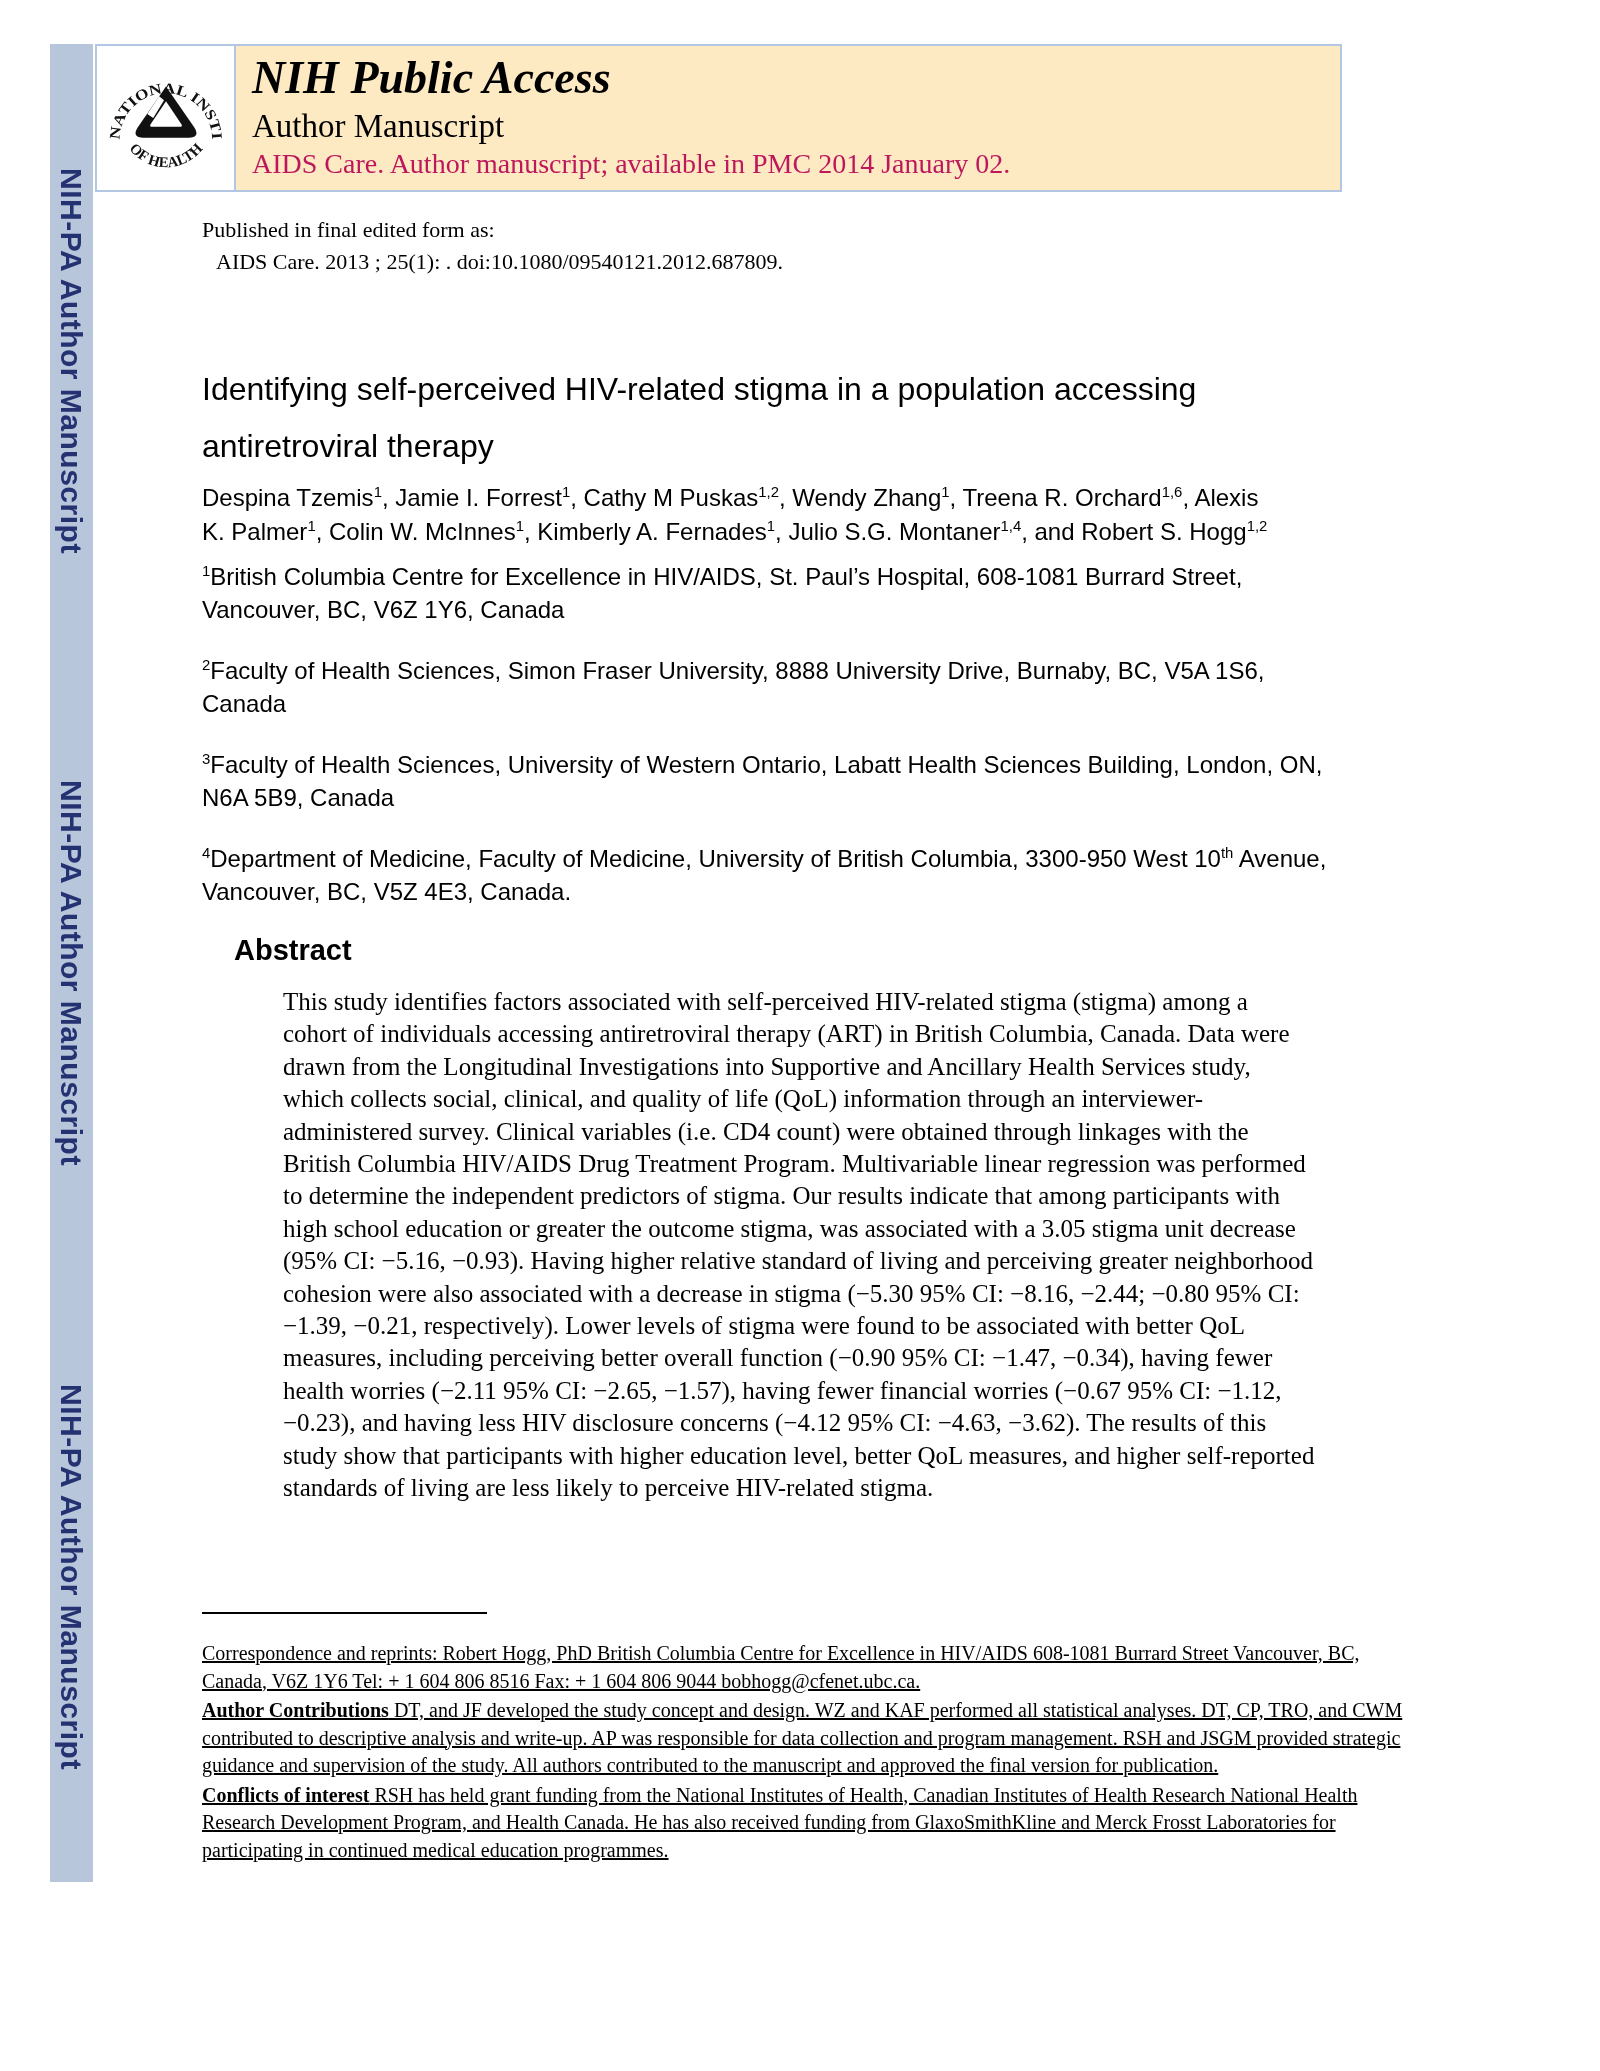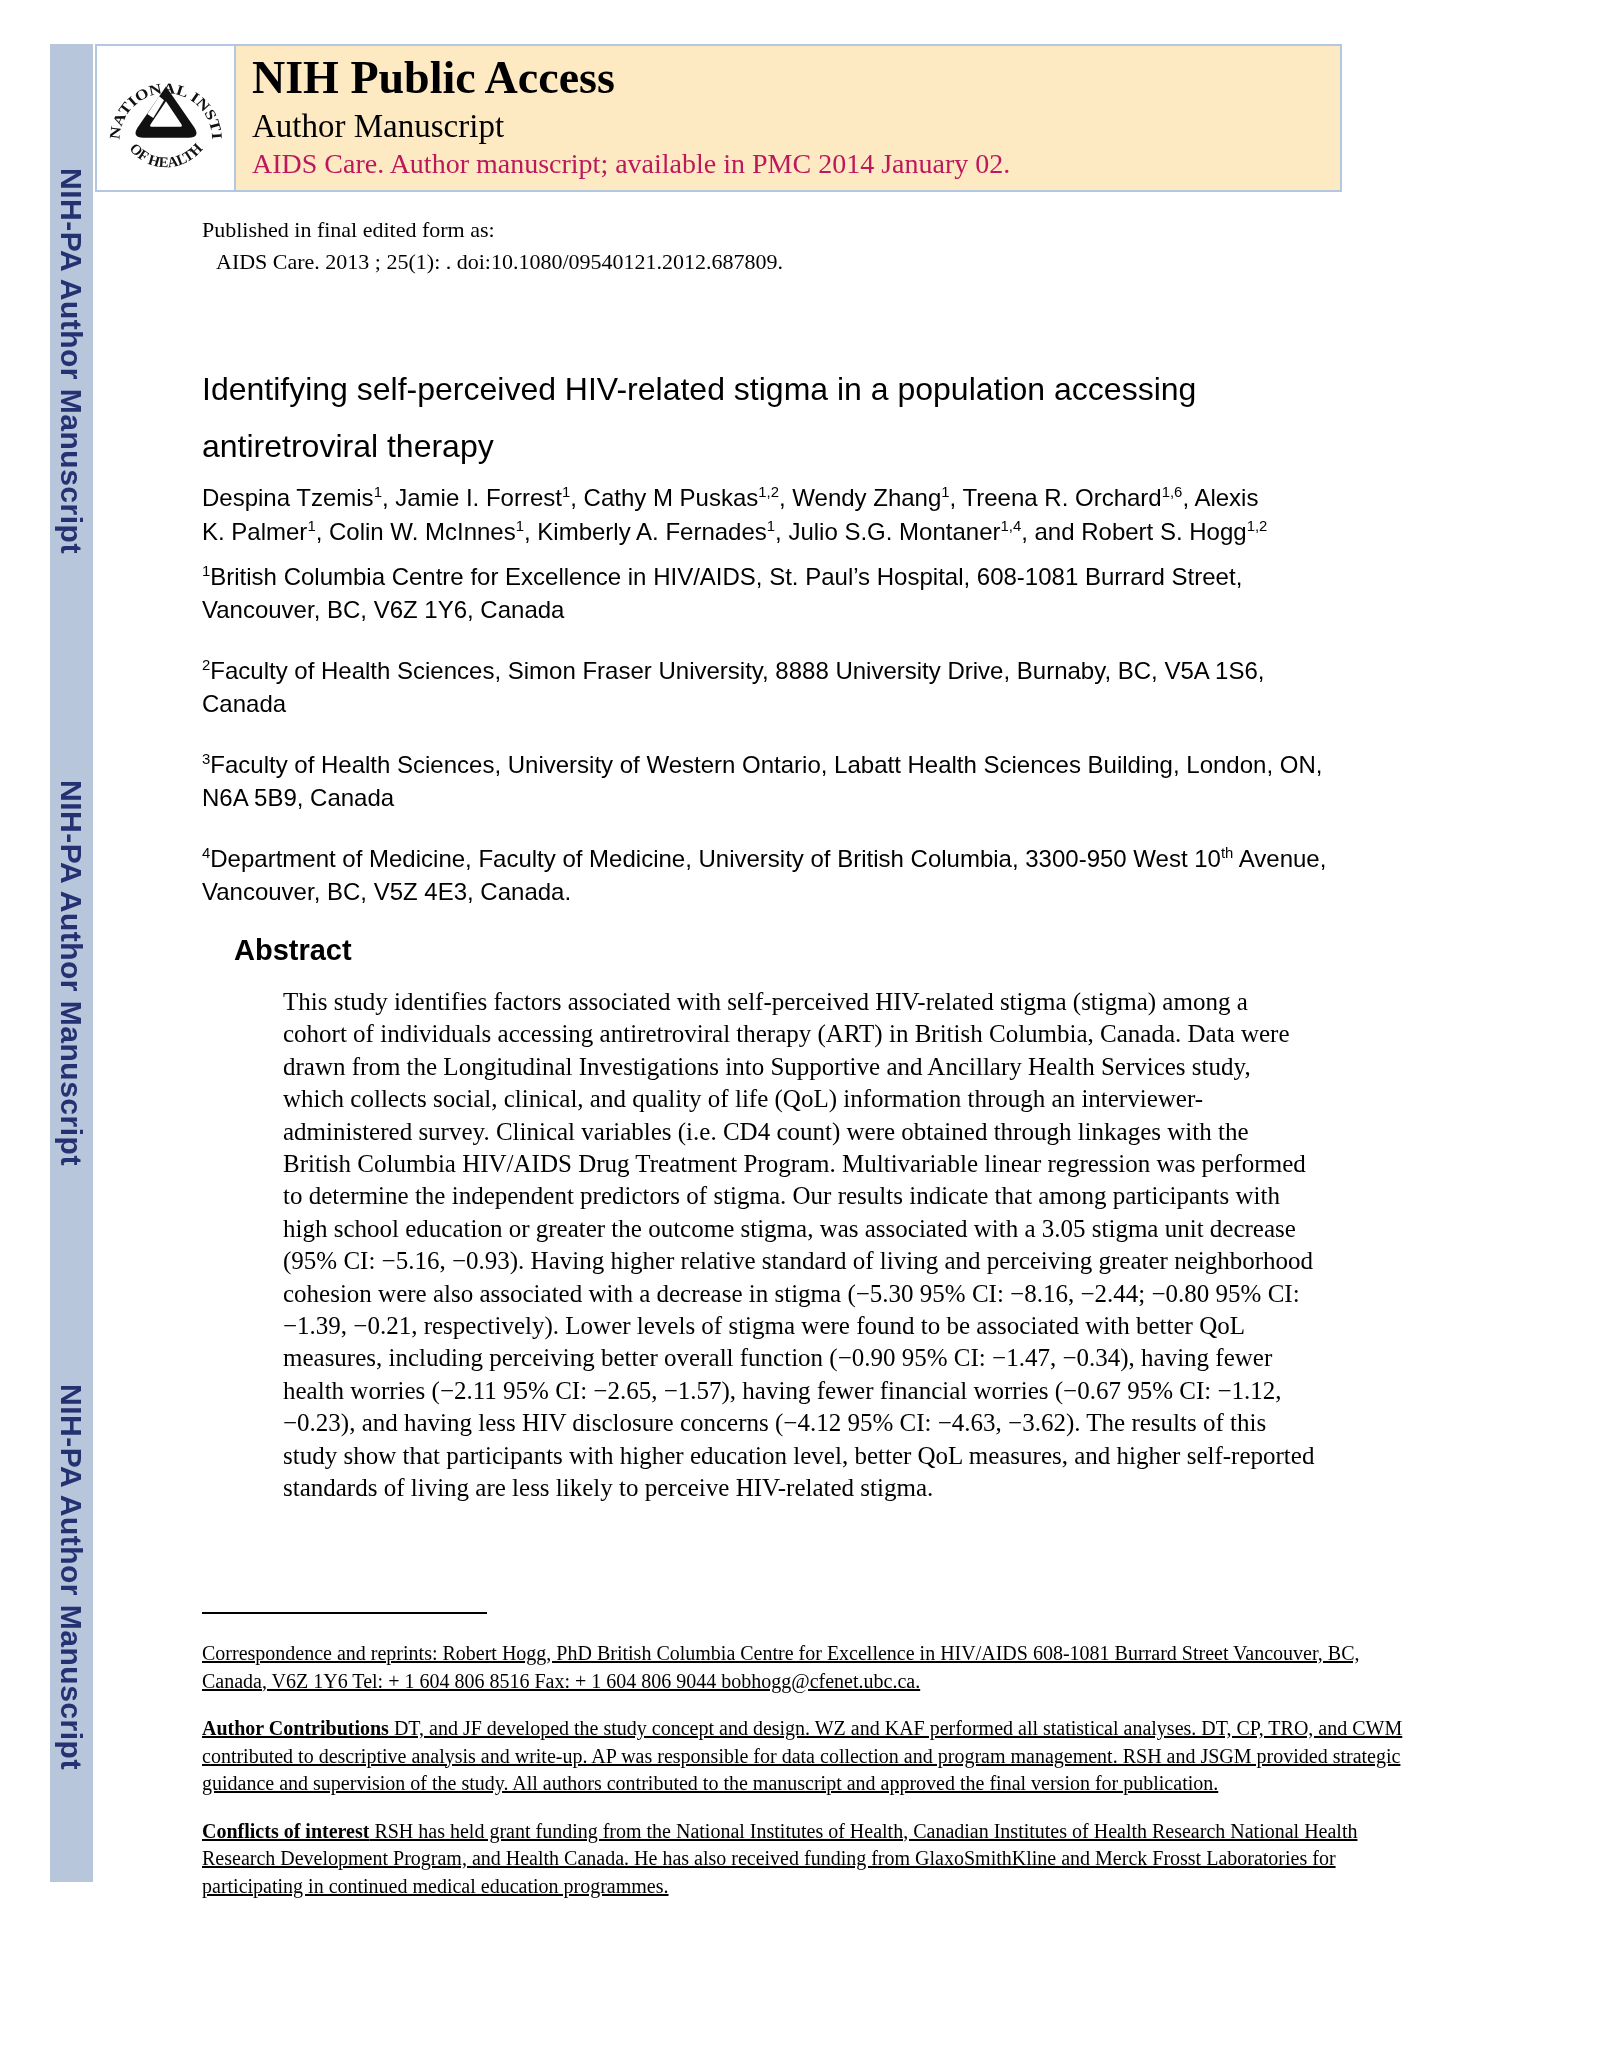--- a/index.html
+++ b/index.html
@@ -14,21 +14,21 @@
   .sidebar-label.pos1{top:124px;}
   .sidebar-label.pos2{top:736px;}
   .sidebar-label.pos3{top:1340px;}
 
   
   .header{position:absolute;left:95px;top:44px;width:1247px;height:148px;display:flex;
           border:2px solid #b3c7e2;box-sizing:border-box;background:#fdeac3;}
   .logo-box{width:139px;background:#ffffff;border-right:2px solid #b3c7e2;box-sizing:border-box;
             display:flex;align-items:center;justify-content:center;flex:0 0 auto;}
   .header-text{flex:1;padding:4px 0 0 16px;}
-  .header-title{font-size:46px;font-weight:bold;line-height:56px;}
+  .header-title{font-size:46px;font-weight:bold;line-height:56px;font-style:italic;}
   .header-subtitle{font-size:33px;line-height:40px;}
   .header-availability{font-size:28px;line-height:36px;color:#be185d;}
 
   
   .main{position:absolute;left:202px;top:215px;width:1223px;}
   .pub-line{font-size:22px;line-height:30px;}
   .cite-line{font-size:22px;line-height:30px;margin:2px 0 0 14px;}
   .article-title{font-family:"Liberation Sans",sans-serif;font-weight:normal;
                  font-size:32px;line-height:57px;margin:84px 0 0 0;max-width:1045px;}
   .authors{font-family:"Liberation Sans",sans-serif;font-size:24px;line-height:33.5px;
@@ -39,21 +39,21 @@
   sup{font-size:0.62em;vertical-align:super;line-height:0;}
   .abstract-heading{font-family:"Liberation Sans",sans-serif;font-weight:bold;font-size:29px;
                     line-height:36px;margin:24px 0 0 32px;}
   .abstract-text{font-size:25px;line-height:32.4px;margin:18px 0 0 81px;width:1033px;
                  text-align:left;}
 
   
   .footnotes{position:absolute;left:202px;top:1612px;width:1210px;font-size:20px;line-height:27.5px;text-decoration:underline;}
   .footnote-rule{width:285px;border-top:2px solid #000;height:0;}
   .footnote{margin:26px 0 0 0;}
-  .footnote + .footnote{margin-top:20px;}
+  .footnote + .footnote{margin-top:2px;}
   .fn-label{font-weight:bold;}
 
   
   .nih-logo{width:118px;height:118px;}
 </style>
 </head>
 <body>
 
 <div class="page">
 

